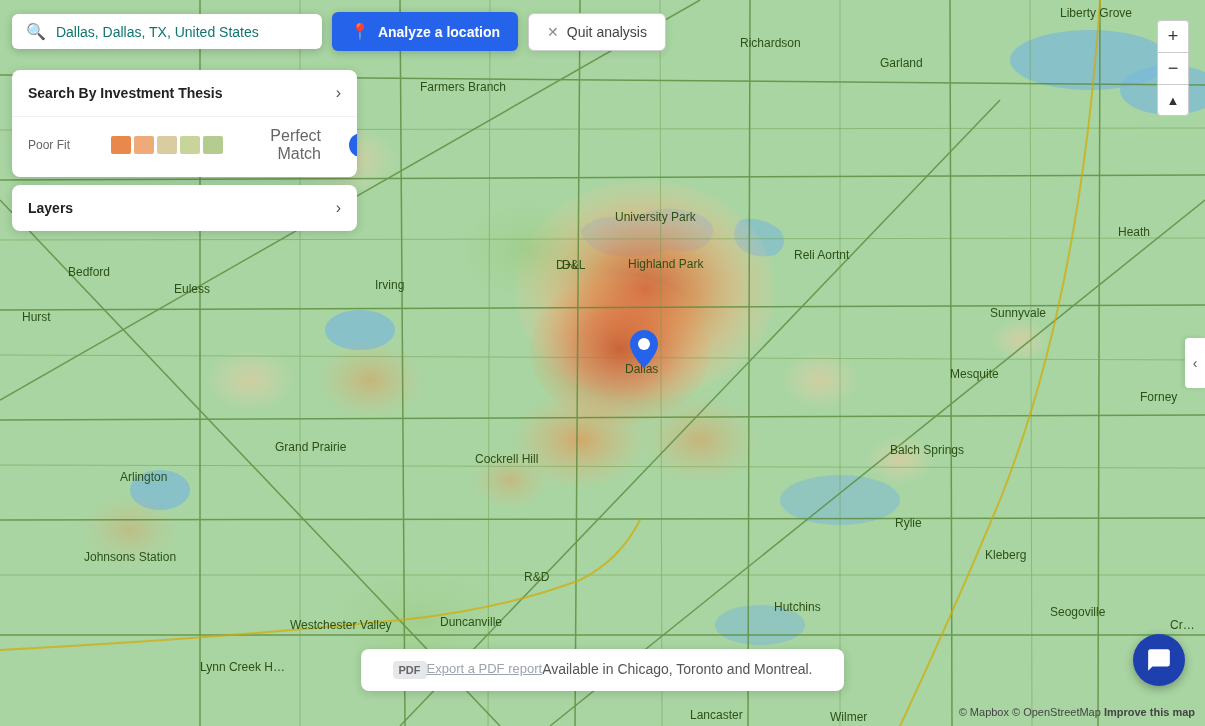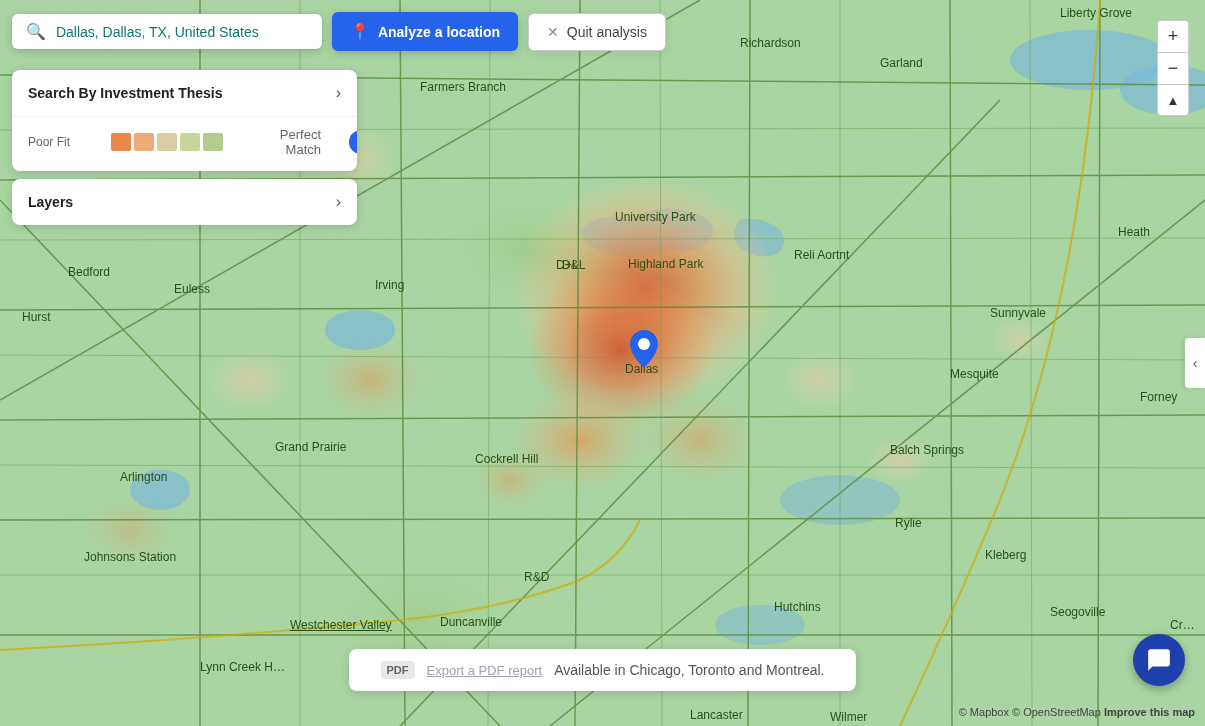--- a/index.html
+++ b/index.html
@@ -146,21 +146,21 @@
       flex: 1;
     }
 
     .gradient-swatch {
       width: 20px;
       height: 18px;
       border-radius: 2px;
     }
 
     .fitness-label-right {
-      font-size: 13px;
+      font-size: 16px;
       color: #666;
       min-width: 70px;
       text-align: right;
     }
 
     
     .toggle-wrap {
       position: relative;
       width: 42px;
       height: 24px;
@@ -253,22 +253,21 @@
     
     #export-bar {
       position: absolute;
       bottom: 35px;
       left: 50%;
       transform: translateX(-50%);
       background: white;
       border-radius: 8px;
       padding: 12px 32px;
       display: flex;
-      align-items: center;
-      gap: 12px;
+      align-items: flex-start;
       box-shadow: 0 2px 10px rgba(0,0,0,0.15);
       z-index: 100;
     }
 
     .pdf-badge {
       background: #e5e7eb;
       color: #666;
       font-size: 11px;
       font-weight: 700;
       padding: 3px 6px;
@@ -462,21 +461,21 @@
       <div class="city-label" style="top: 390px; left: 1140px;">Forney</div>
       <div class="city-label" style="top: 470px; left: 120px;">Arlington</div>
       <div class="city-label" style="top: 440px; left: 275px;">Grand Prairie</div>
       <div class="city-label" style="top: 452px; left: 475px;">Cockrell Hill</div>
       <div class="city-label" style="top: 443px; left: 890px;">Balch Springs</div>
       <div class="city-label" style="top: 550px; left: 84px;">Johnsons Station</div>
       <div class="city-label" style="top: 570px; left: 524px;">R&amp;D</div>
       <div class="city-label" style="top: 516px; left: 895px;">Rylie</div>
       <div class="city-label" style="top: 548px; left: 985px;">Kleberg</div>
       <div class="city-label" style="top: 615px; left: 440px;">Duncanville</div>
-      <div class="city-label" style="top: 618px; left: 290px; text-decoration: underline;">Westchester Valley</div>
+      <div class="city-label" style="top: 618px; left: 290px;">Westchester Valley</div>
       <div class="city-label" style="top: 660px; left: 200px;">Lynn Creek H…</div>
       <div class="city-label" style="top: 600px; left: 774px;">Hutchins</div>
       <div class="city-label" style="top: 605px; left: 1050px;">Seogoville</div>
       <div class="city-label" style="top: 708px; left: 690px;">Lancaster</div>
       <div class="city-label" style="top: 710px; left: 830px;">Wilmer</div>
       <div class="city-label" style="top: 618px; left: 1170px;">Cr…</div>
       <div class="city-label" style="top: 225px; left: 1118px;">Heath</div>
       <div class="city-label" style="top: 248px; left: 794px;">Reli Aortnt</div>
       <div class="city-label" style="top: 258px; left: 556px;">D+L</div>
     </div>

